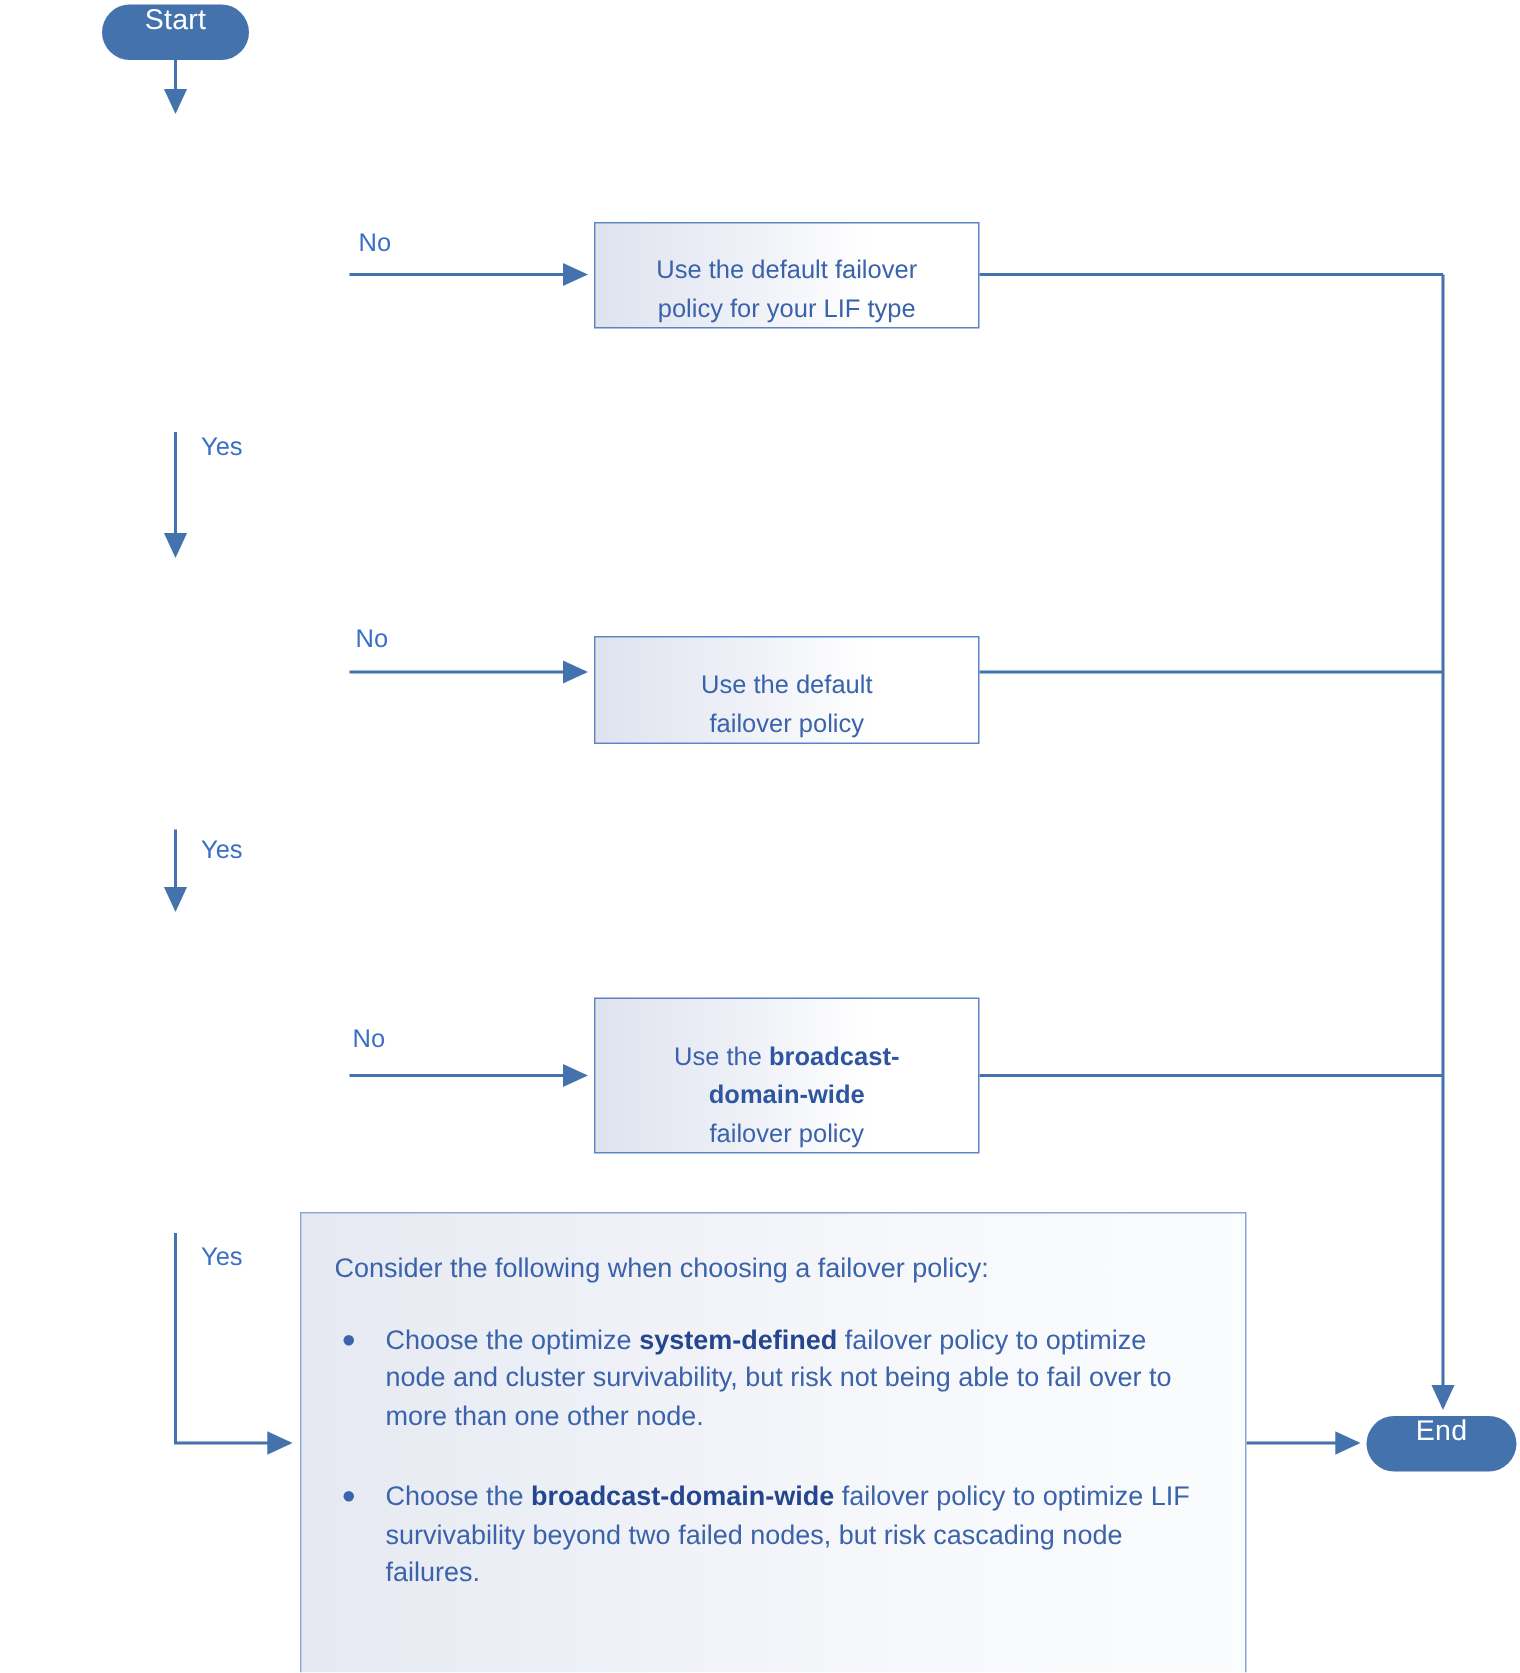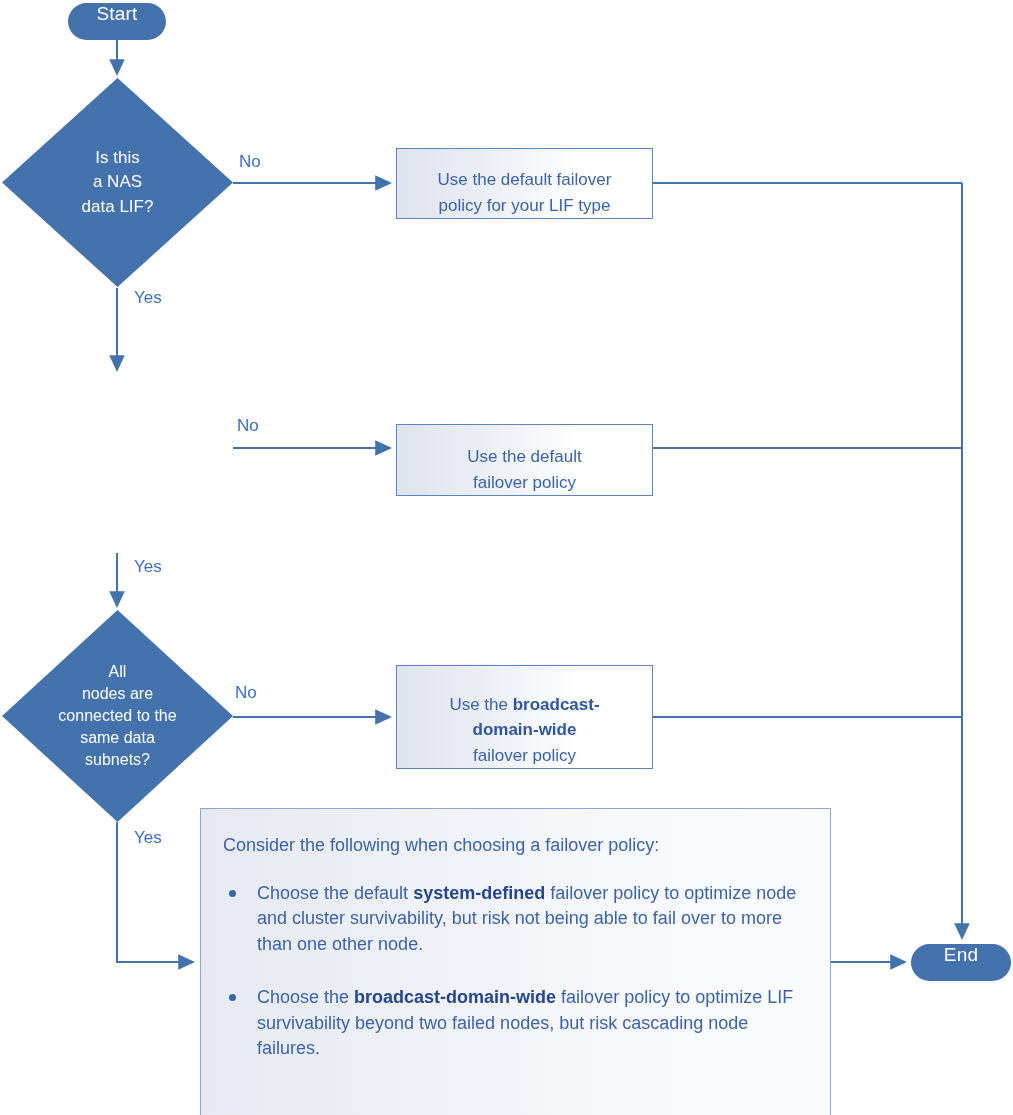--- a/index.html
+++ b/index.html
@@ -165,69 +165,55 @@
       <path d="M962,183 L962,938" marker-end="url(#arrowBlue)"></path>
 
       <path d="M831,962 L905,962" marker-end="url(#arrowBlue)"></path>
     </g>
   </svg>
 
   <div class="terminator" style="left:68px; top:3px; width:98px; height:37px;">
     <span>Start</span>
   </div>
 
-  <div class="diamond" style="left:2px; top:78px; width:231px; height:209px;">
-    <div class="shape"></div>
-    <div class="dtext">Is this
-a NAS
-data LIF?</div>
-  </div>
   <div class="elabel" style="left:239px; top:152px;">No</div>
   <div class="elabel" style="left:134px; top:288px;">Yes</div>
 
   <div class="process" style="left:396px; top:148px; width:257px; height:71px;">
     <div class="ptext">
       <span>Use the default failover</span><br>
       <span>policy for your LIF type</span>
     </div>
   </div>
 
   <div class="elabel" style="left:237px; top:416px;">No</div>
   <div class="elabel" style="left:134px; top:557px;">Yes</div>
 
   <div class="process" style="left:396px; top:424px; width:257px; height:72px;">
     <div class="ptext">
       <span>Use the default</span><br>
       <span>failover policy</span>
     </div>
   </div>
 
-  <div class="diamond" style="left:2px; top:610px; width:231px; height:212px;">
-    <div class="shape"></div>
-    <div class="dtext" style="font-size:16px; line-height:1.38;">All
-nodes are
-connected to the
-same data
-subnets?</div>
-  </div>
   <div class="elabel" style="left:235px; top:683px;">No</div>
   <div class="elabel" style="left:134px; top:828px;">Yes</div>
 
   <div class="process" style="left:396px; top:665px; width:257px; height:104px;">
     <div class="ptext">
       <span>Use the </span><b>broadcast-</b><br><b>domain-wide</b><br><span>failover policy</span>
     </div>
   </div>
 
   <div class="note" style="left:200px; top:808px; width:631px; height:383px;padding-left:22px;">
     <p class="note-lead">Consider the following when choosing a failover policy:</p>
     <ul>
       <li>
         <span class="bullet"></span>
-        <span>Choose the default </span><b>system-defined</b><span> failover policy to optimize node and cluster survivability, but risk not being able to fail over to more than one other node.</span>
+        <span>Choose the optimize </span><b>system-defined</b><span> failover policy to optimize node and cluster survivability, but risk not being able to fail over to more than one other node.</span>
       </li>
       <li>
         <span class="bullet"></span>
         <span>Choose the </span><b>broadcast-domain-wide</b><span> failover policy to optimize LIF survivability beyond two failed nodes, but risk cascading node failures.</span>
       </li>
     </ul>
   </div>
 
   <div class="terminator" style="left:911px; top:944px; width:100px; height:37px;">
     <span>End</span>

